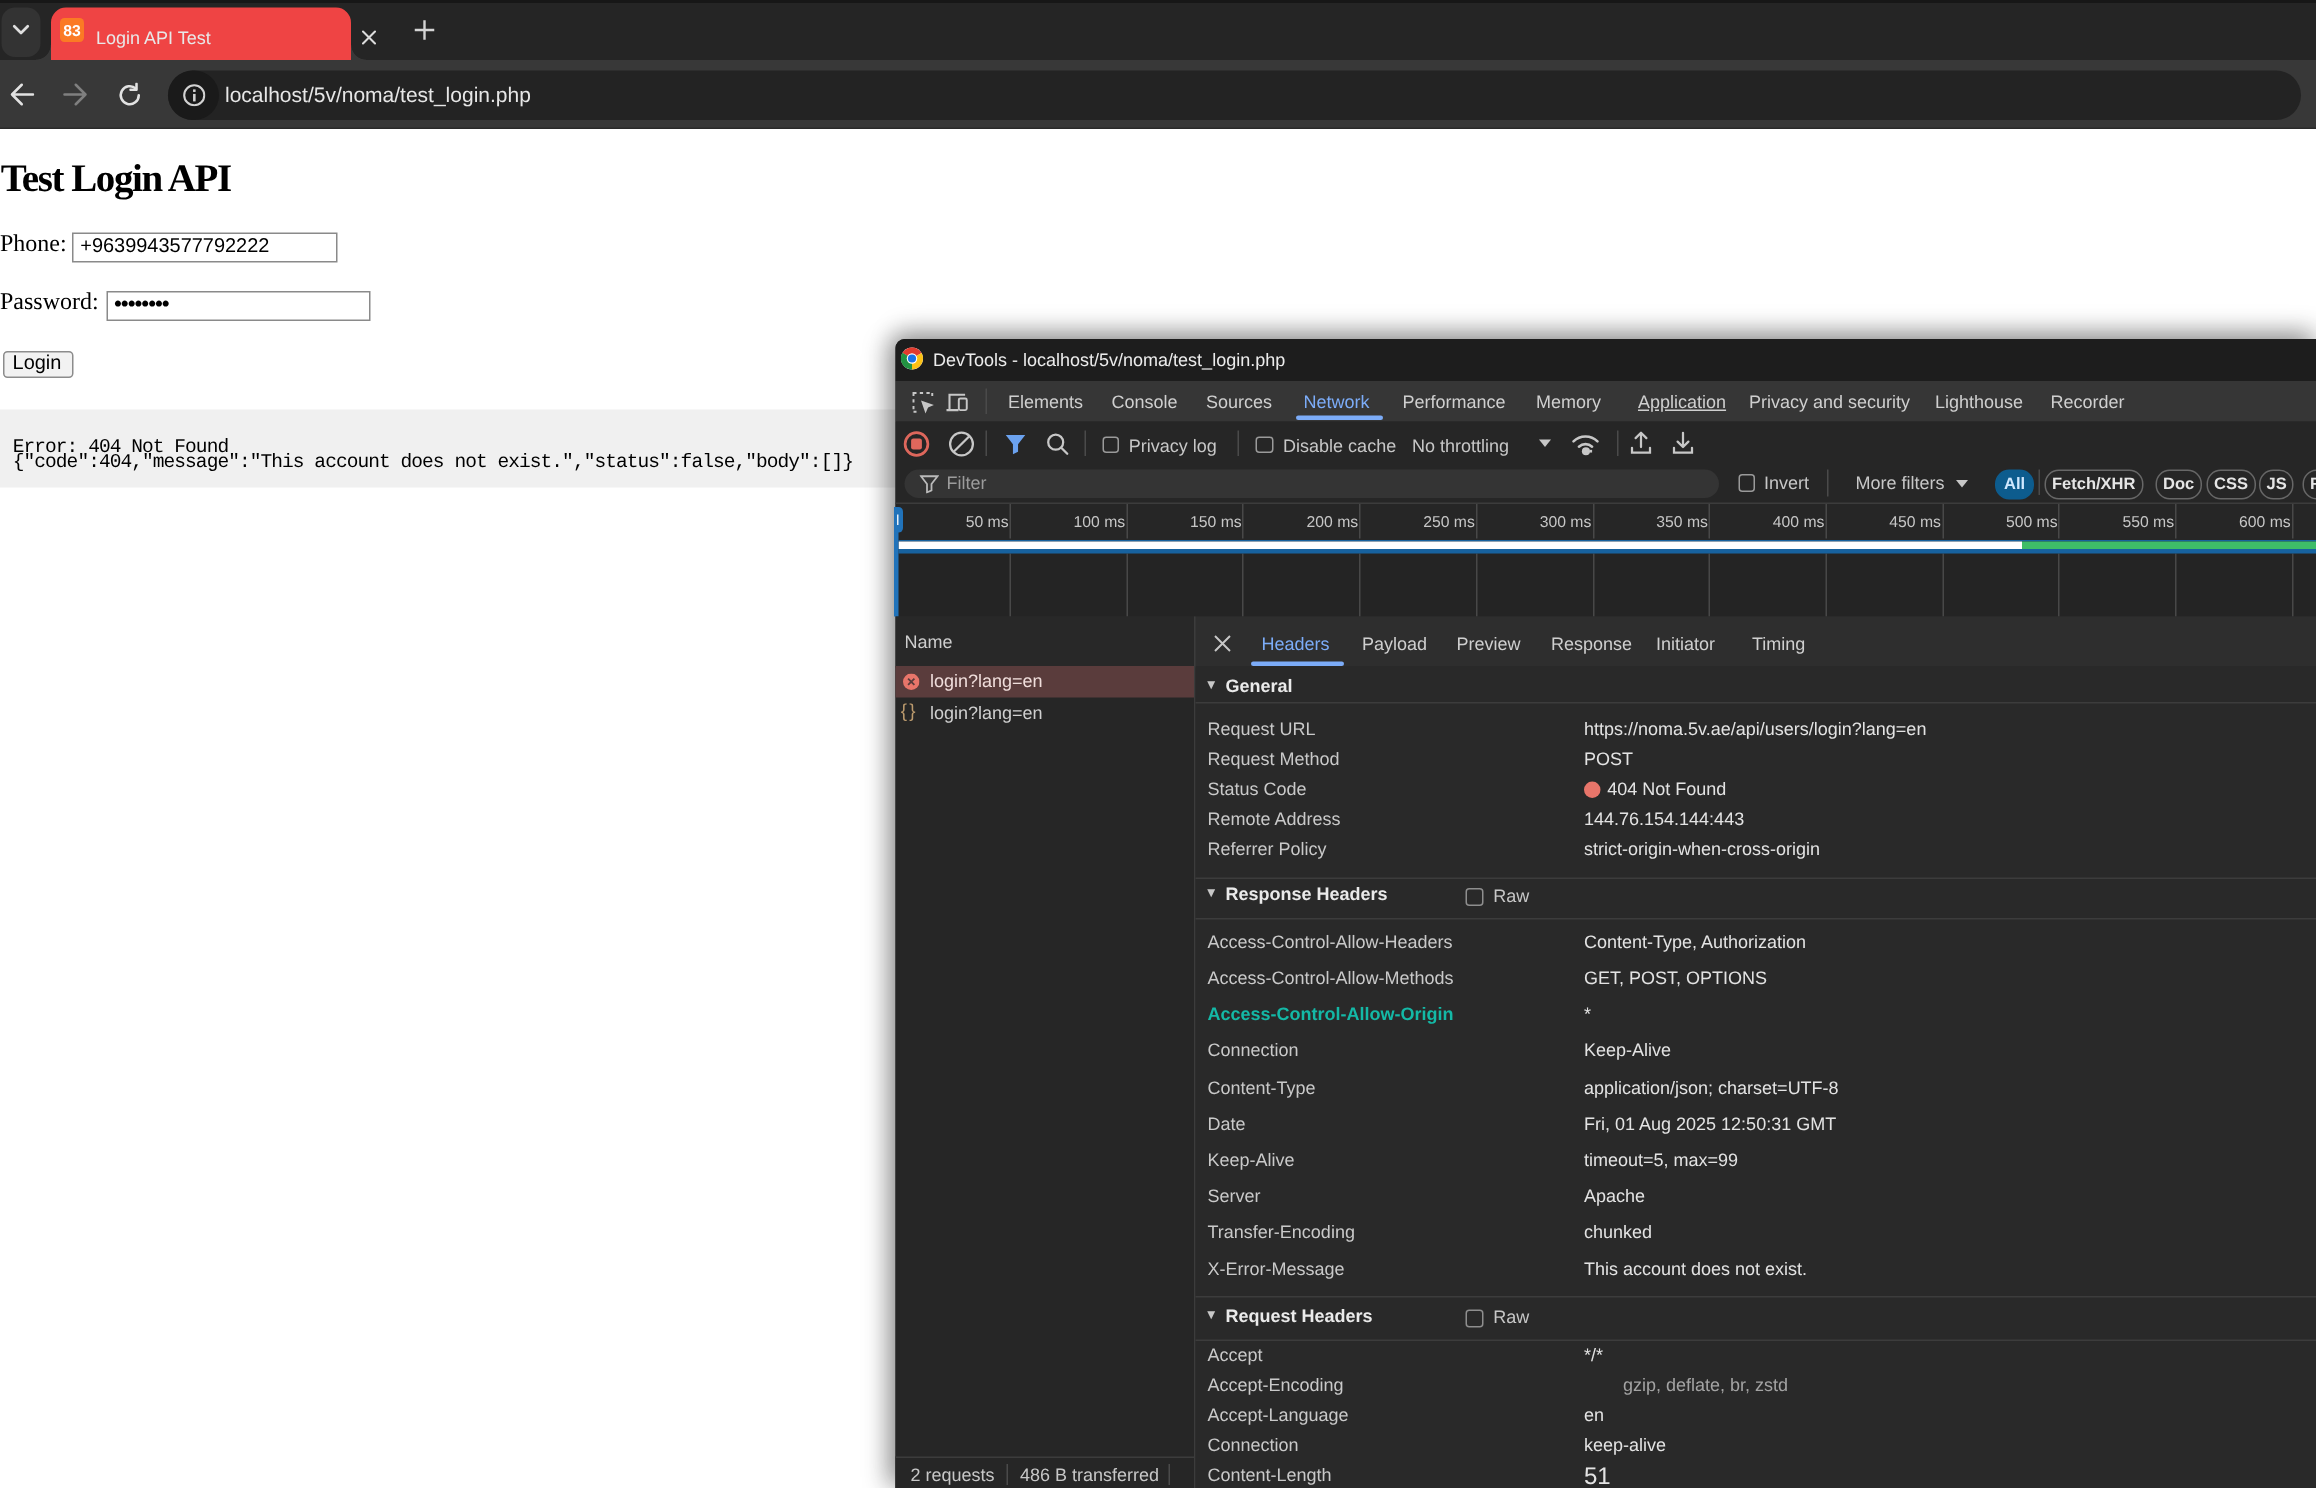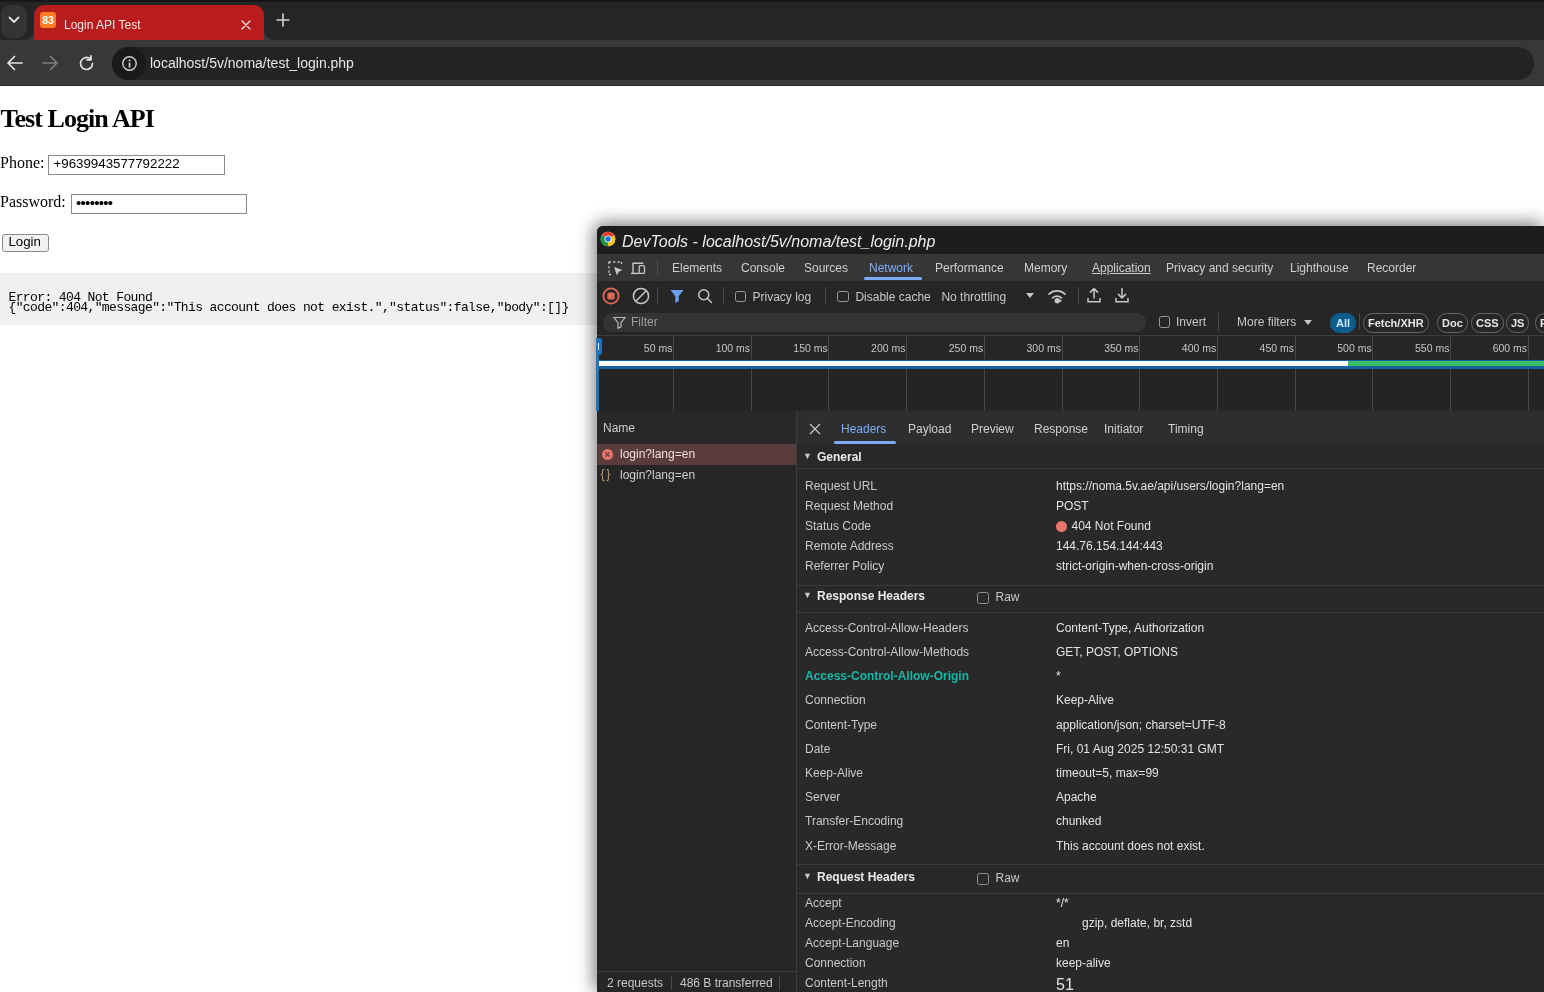--- a/index.html
+++ b/index.html
@@ -5,21 +5,21 @@
   html,body{margin:0;padding:0;}
   body{width:1544px;height:992px;overflow:hidden;background:#fff;position:relative;
        font-family:"Liberation Sans",sans-serif;}
   .abs{position:absolute;}
   .t{position:absolute;white-space:nowrap;line-height:1;}
   
   #tabstrip{position:absolute;left:0;top:0;width:1544px;height:40px;background:#252525;}
   #tabstrip .topline{position:absolute;left:0;top:0;width:100%;height:2px;background:#171717;}
   #chevbtn{position:absolute;left:1px;top:5px;width:26px;height:33px;border-radius:9px;background:#333333;}
   #chevbtn svg{position:absolute;left:7px;top:11px;}
-  #tab{position:absolute;left:34px;top:5px;width:230px;height:35px;background:#b91c1c;border-radius:10px 10px 0 0;}
+  #tab{position:absolute;left:34px;top:5px;width:200px;height:35px;background:#ef4444;border-radius:10px 10px 0 0;}
   #tab .fc1{position:absolute;left:-10px;bottom:0;width:10px;height:10px;background:radial-gradient(circle at 0 0,rgba(0,0,0,0) 9.5px,#383838 10px);}
   #tab .fc2{position:absolute;right:-10px;bottom:0;width:10px;height:10px;background:radial-gradient(circle at 10px 0,rgba(0,0,0,0) 9.5px,#383838 10px);}
   #toolbar{position:absolute;left:0;top:40px;width:1544px;height:46px;background:#383838;border-bottom:1px solid #2a2a2a;box-sizing:border-box;}
   #pill{position:absolute;left:112px;top:47px;width:1422px;height:33px;border-radius:17px;background:#232323;}
   #page{position:absolute;left:0;top:86px;width:1544px;height:906px;background:#ffffff;}
   .serif{font-family:"Liberation Serif",serif;color:#000;}
   .mono{font-family:"Liberation Mono",monospace;color:#000;}
   
   #dt{position:absolute;left:597px;top:226px;width:947px;height:766px;background:#292929;
       border-radius:6px 0 0 0;box-shadow:-6px 0 16px rgba(0,0,0,.28), 0 -6px 16px rgba(0,0,0,.28);
@@ -98,21 +98,21 @@
   <div class="abs" style="left:0;top:0;width:947px;height:28px;background:#1d1d1d;border-radius:6px 0 0 0;"></div>
   <svg class="abs" style="left:3px;top:5px" width="16" height="16" viewBox="0 0 48 48">
     <circle cx="24" cy="24" r="22" fill="#fff"></circle>
     <path d="M24 24 L4.95 13 A22 22 0 0 1 43.05 13 Z" fill="#e33b2e"></path>
     <path d="M24 24 L4.95 13 A22 22 0 0 0 13 43.05 L24 24 A22 22 0 0 0 24 46 Z" fill="#229342"></path>
     <path d="M24 24 L4.95 13 A22 22 0 0 0 24 46 Z" fill="#229342"></path>
     <path d="M24 24 L24 46 A22 22 0 0 0 43.05 13 Z" fill="#fbc116"></path>
     <circle cx="24" cy="24" r="10.5" fill="#fff"></circle>
     <circle cx="24" cy="24" r="8.2" fill="#1a73e8"></circle>
   </svg>
-  <span class="t" style="left:25px;top:7.5px;font-size:16px;color:#ececec;font-style:italic;">DevTools - localhost/5v/noma/test_login.php</span>
+  <span class="t" style="left:25px;top:7.5px;font-size:12px;color:#ececec;">DevTools - localhost/5v/noma/test_login.php</span>
 
   <div class="abs" style="left:0;top:28px;width:947px;height:27px;background:#363636;"></div>
   <svg class="abs" style="left:11px;top:35px" width="15" height="15" viewBox="0 0 15 15">
     <path d="M1 3 V1 H3 M5.2 1 H7.4 M9.6 1 H11.8 M13.5 1 V3 M1 5.2 V7.4 M1 9.6 V11.8 M1 13.5 H3" stroke="#c7c7c7" stroke-width="1.3" fill="none"></path>
     <path d="M6 6 L14.6 9 L10.7 10.7 L9 14.6 Z" fill="#c7c7c7"></path>
   </svg>
   <svg class="abs" style="left:33px;top:35px" width="16" height="15" viewBox="0 0 16 15">
     <path d="M3 12 V2.2 H13.4" stroke="#c7c7c7" stroke-width="1.4" fill="none"></path>
     <path d="M1 12.4 H9" stroke="#c7c7c7" stroke-width="1.4"></path>
     <rect x="9.2" y="4.6" width="5.3" height="7.8" rx="1" stroke="#c7c7c7" stroke-width="1.3" fill="none"></rect>
@@ -310,21 +310,21 @@
   <span class="t" style="left:459px;top:613.6px;font-size:12px;color:#e3e3e3;">This account does not exist.</span>
   <div class="hline" style="left:199.5px;top:638px;width:747.5px;"></div>
   <span class="t" style="left:206px;top:646px;font-size:9px;color:#c7c7c7;">▼</span>
   <span class="t" style="left:220px;top:644.8px;font-size:12px;color:#eaeaea;font-weight:bold;">Request Headers</span>
   <div class="cb" style="left:380px;top:647px;border-color:#8e8e8e;"></div>
   <span class="t" style="left:398.5px;top:645.5px;font-size:12px;color:#c7c7c7;">Raw</span>
   <div class="hline" style="left:199.5px;top:667px;width:747.5px;"></div>
   <span class="t" style="left:208px;top:670.8px;font-size:12px;color:#c9c9c9;">Accept</span>
   <span class="t" style="left:459px;top:670.8px;font-size:12px;color:#e3e3e3;">*/*</span>
   <span class="t" style="left:208px;top:691.3px;font-size:12px;color:#c9c9c9;">Accept-Encoding</span>
-  <span class="t" style="left:459px;top:691.3px;font-size:12px;color:#e5e5e5;padding-left:26px;">gzip, deflate, br, zstd</span>
+  <span class="t" style="left:459px;top:691.3px;font-size:12px;color:#a3a3a3;padding-left:26px;">gzip, deflate, br, zstd</span>
   <span class="t" style="left:208px;top:711.3px;font-size:12px;color:#c9c9c9;">Accept-Language</span>
   <span class="t" style="left:459px;top:711.3px;font-size:12px;color:#e3e3e3;">en</span>
   <span class="t" style="left:208px;top:731.3px;font-size:12px;color:#c9c9c9;">Connection</span>
   <span class="t" style="left:459px;top:731.3px;font-size:12px;color:#e3e3e3;">keep-alive</span>
   <span class="t" style="left:208px;top:751.3px;font-size:12px;color:#c9c9c9;">Content-Length</span>
   <span class="t" style="left:459px;top:751.3px;font-size:16px;color:#e3e3e3;">51</span>
 
   <div class="abs" style="left:0;top:745px;width:198.5px;height:21px;background:#262626;border-top:1px solid #3c3c3c;"></div>
   <span class="t" style="left:10px;top:751.3px;font-size:12px;color:#c7c7c7;">2 requests</span>
   <div class="sep-v" style="left:73.5px;top:750px;height:14px;"></div>

